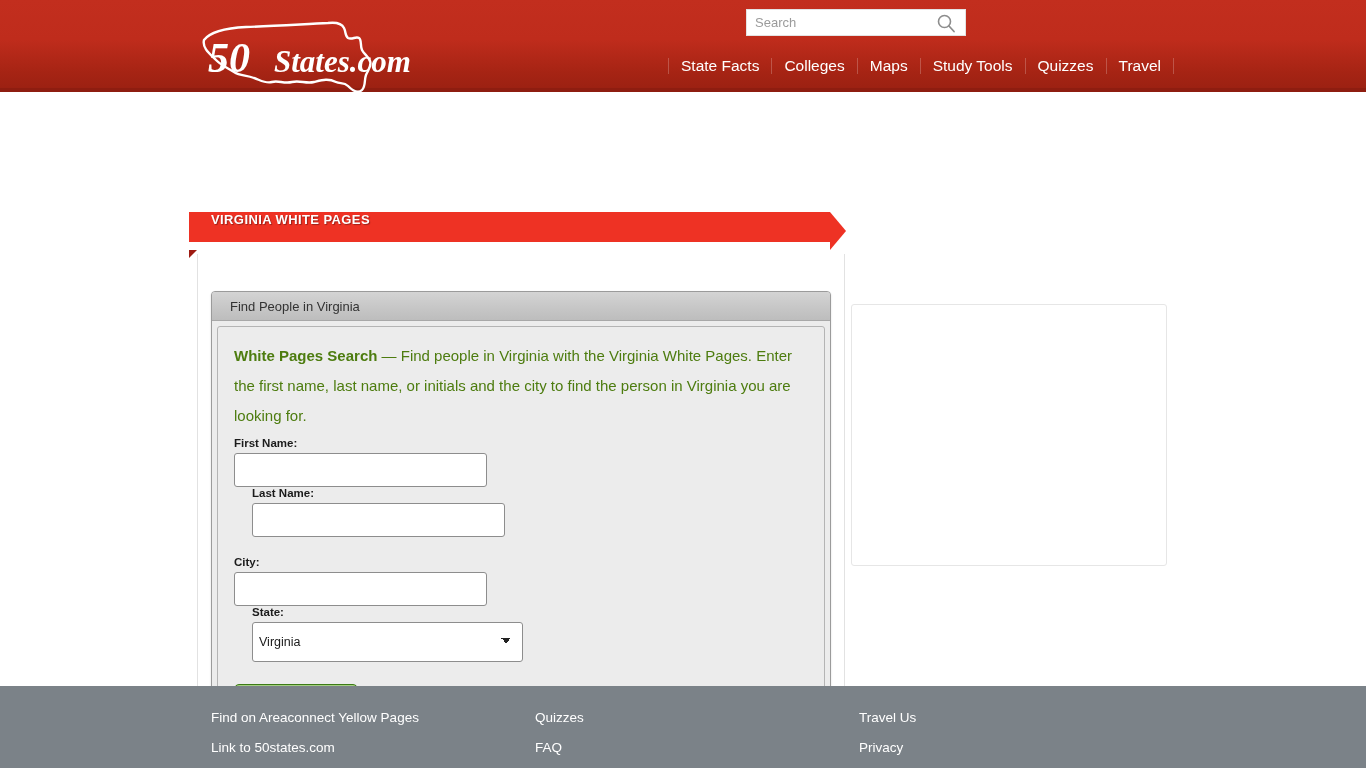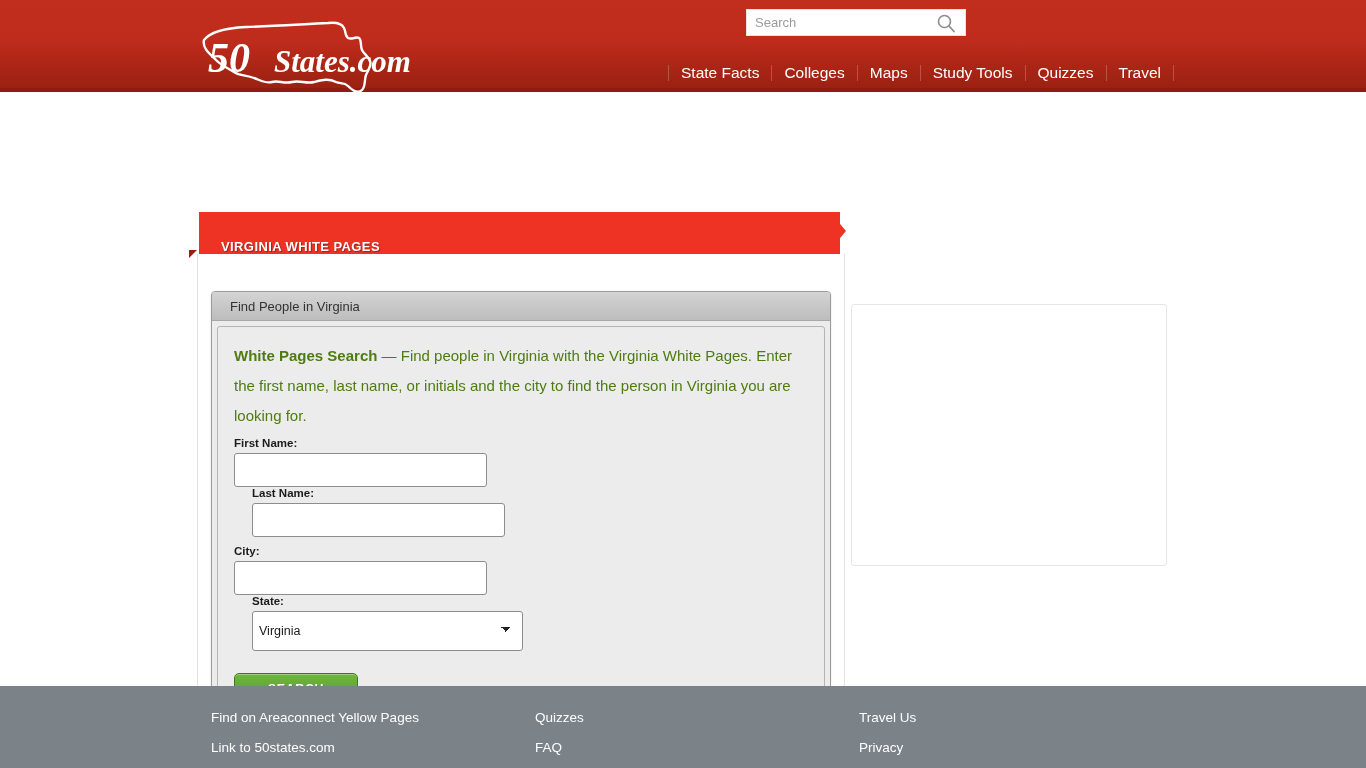--- a/index.html
+++ b/index.html
@@ -65,21 +65,21 @@
     cursor: pointer;
     padding: 0;
   }
 
   .main-nav {
     position: absolute;
     right: 192px;
     bottom: 0;
     height: 30px;
     display: flex;
-    align-items: center;
+    align-items: flex-start;
   }
   .nav-item {
     position: relative;
     display: flex;
     align-items: center;
     padding: 0 12px;
     color: #ffffff;
     font-size: 15.5px;
     line-height: 1;
     text-decoration: none;
@@ -106,27 +106,27 @@
   }
 
   .ribbon-wrap {
     position: relative;
     height: 42px;
     margin-left: -8px;
     width: 648px;
   }
   .ribbon {
     position: absolute;
-    left: 10px;
+    left: 0;
     top: 0;
-    height: 42px;
+    height: 30px;
     width: 641px;
     background: #ee3224;
     display: flex;
-    align-items: flex-end;
+    align-items: flex-start;
   }
   .ribbon-title {
     color: #ffffff;
     font-size: 13px;
     font-weight: bold;
     letter-spacing: 0.4px;
     padding-left: 22px;
     text-shadow: 1px 1px 1px rgba(0,0,0,0.35);
   }
   .ribbon-arrow {
@@ -378,21 +378,21 @@
             <div class="field-col">
               <label class="field-label">First Name:</label>
               <input class="text-input" type="text" style="">
             </div>
             <div class="field-col second">
               <label class="field-label">Last Name:</label>
               <input class="text-input" type="text" style="">
             </div>
           </div>
 
-          <div class="field-row" style="margin-top:8px;">
+          <div class="field-row" style="margin-top:19px;">
             <div class="field-col">
               <label class="field-label">City:</label>
               <input class="text-input" type="text" style="">
             </div>
             <div class="field-col second">
               <label class="field-label">State:</label>
               <select class="select-input"><option value="Virginia">Virginia</option></select>
             </div>
           </div>
 

